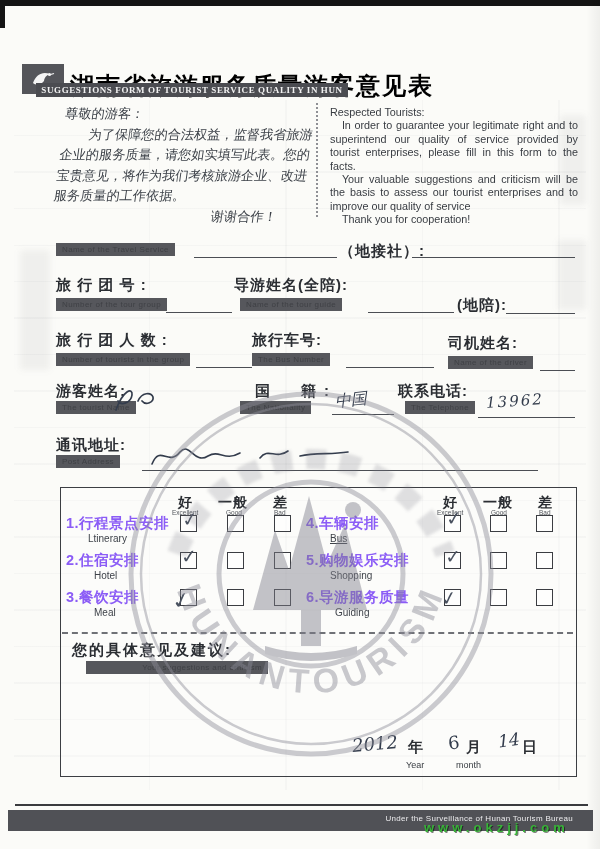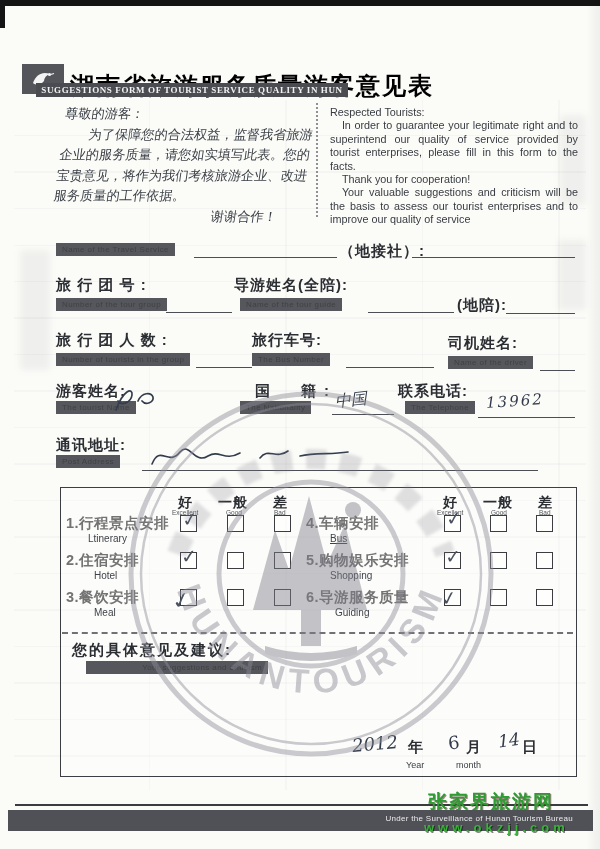--- a/index.html
+++ b/index.html
@@ -33,21 +33,21 @@
   
   .lbl{font-weight:bold;font-size:15px;letter-spacing:1px;color:#2b2e33;white-space:nowrap;}
   .subbar{background:#56575c;color:#3f4045;font-size:8px;line-height:13px;padding:0 6px;
     letter-spacing:.4px;white-space:nowrap;display:inline-block;}
   .wline{height:14px;border-bottom:1.6px solid #4b4e54;}
   .hw{font-family:"DejaVu Serif",serif;color:#333c4c;white-space:nowrap;}
   
   .ratebox{left:60px;top:487px;width:515px;height:288px;border:1.6px solid #3c3e43;background:rgba(255,255,255,.25);}
   .hdrzh{font-weight:bold;font-size:14px;letter-spacing:1px;color:#2b2e33;}
   .hdren{font-size:6.5px;color:#50545a;}
-  .itemzh{font-weight:bold;font-size:14.5px;letter-spacing:.5px;color:#737373;white-space:nowrap;}
+  .itemzh{font-weight:bold;font-size:14.5px;letter-spacing:.5px;color:#8b5cf6;white-space:nowrap;}
   .itemen{font-size:10px;color:#3f434a;}
   .chk{width:15px;height:15px;border:1.9px solid #3b3d42;background:rgba(255,255,255,.5);}
   .check{font-size:19px;color:#49515f;font-family:"DejaVu Serif",serif;}
   .dash{left:62px;top:632px;width:511px;border-top:2px dashed #6f7176;}
   
   .footline{left:15px;top:804px;width:573px;border-top:2.2px solid #3a3b3f;}
   .sitename{left:428px;top:789px;font-size:19px;font-weight:bold;letter-spacing:2px;color:#2e9b33;
     font-family:"DejaVu Serif",serif;text-shadow:1px 1px 0 rgba(90,40,40,.55);white-space:nowrap;}
   .footbar{left:8px;top:810px;width:585px;height:21px;background:#505156;color:#ececee;
     font-size:8px;letter-spacing:.3px;text-align:right;padding:4px 20px 0 0;box-sizing:border-box;}
@@ -80,22 +80,22 @@
 
   <div class="abs introzh">
     <div>尊敬的游客：</div>
     <p class="body">为了保障您的合法权益，监督我省旅游企业的服务质量，请您如实填写此表。您的宝贵意见，将作为我们考核旅游企业、改进服务质量的工作依据。</p>
     <div class="close">谢谢合作！</div>
   </div>
   <div class="abs dotted-div"></div>
   <div class="abs introen">
     <p class="first">Respected Tourists:</p>
     <p>In order to guarantee your legitimate right and to superintend our quality of service provided by tourist enterprises, please fill in this form to the facts.</p>
+    <p>Your valuable suggestions and criticism will be the basis to assess our tourist enterprises and to improve our quality of service</p>
     <p>Thank you for cooperation!</p>
-    <p>Your valuable suggestions and criticism will be the basis to assess our tourist enterprises and to improve our quality of service</p>
   </div>
 
   <span class="abs subbar" style="left:56px;top:243px;">Name of the Travel Service</span>
   <div class="abs wline" style="left:194px;top:243px;width:143px;"></div>
   <div class="abs lbl" style="left:339px;top:242px;">（地接社）:</div>
   <div class="abs wline" style="left:412px;top:243px;width:163px;"></div>
 
   <div class="abs lbl" style="left:56px;top:276px;">旅 行 团 号 :</div>
   <span class="abs subbar" style="left:56px;top:298px;">Number of the tour group</span>
   <div class="abs wline" style="left:166px;top:298px;width:66px;"></div>
@@ -226,17 +226,16 @@
 
     <defs>
       <path id="arcBottom" d="M 62 210 A 138 138 0 0 0 330 210"></path>
     </defs>
     <text font-family="Liberation Sans, sans-serif" font-size="34" font-weight="bold" letter-spacing="7" fill="#8a8a96">
       <textPath href="#arcBottom" startOffset="50%" text-anchor="middle">HUNANTOURISM</textPath>
     </text>
   </svg>
 
   <div class="abs footline"></div>
-  <div class="abs sitename">张家界旅游网</div>
   <div class="abs footbar">Under the Surveillance of Hunan Tourism Bureau</div>
   <div class="abs siteurl">www.okzjj.com</div>
 
 </div>
 
 </body></html>

